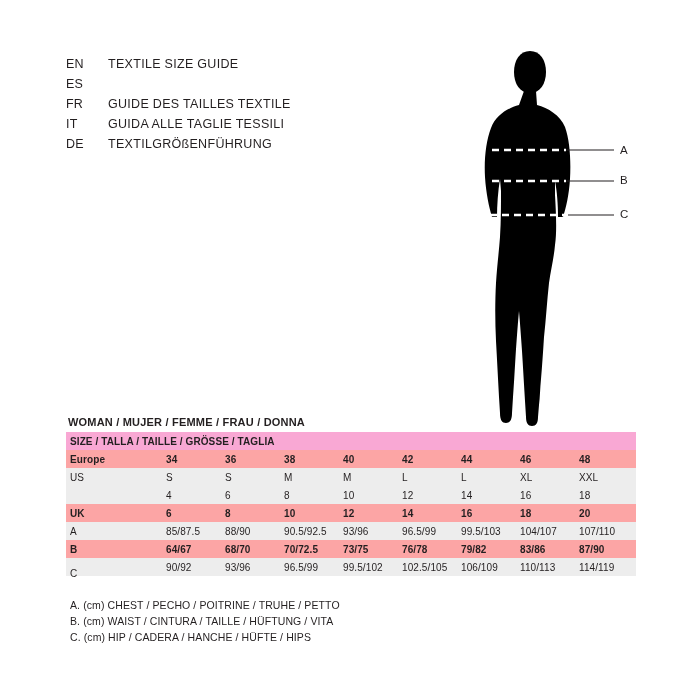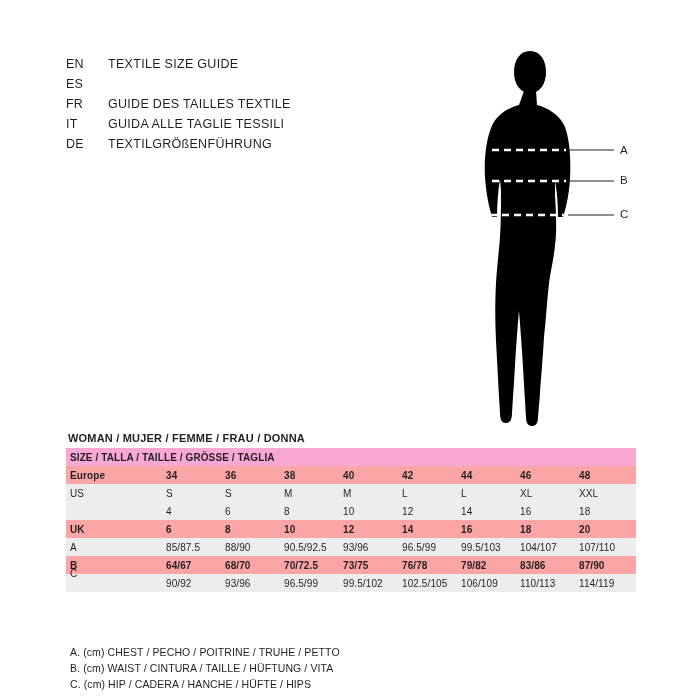--- a/index.html
+++ b/index.html
@@ -71,21 +71,21 @@
     position: absolute;
     left: 66px;
     top: 416px;
     width: 570px;
   }
   .woman-label {
     font-size: 11px;
     font-weight: bold;
     letter-spacing: 0.2px;
     color: #231f20;
-    margin: 16px 0 4px 0;
+    margin: 0 0 4px 0;
     padding-left: 2px;
   }
   table.size-table {
     border-collapse: collapse;
     width: 570px;
     table-layout: fixed;
     font-size: 10px;
   }
   table.size-table td {
     padding: 0;
@@ -115,21 +115,20 @@
   .c-val {
     text-align: left;
   }
 
   
   .legend {
     position: absolute;
     left: 70px;
     top: 597px;
     width: 420px;
-    margin-top: 47px;
   }
   .legend-line {
     font-size: 10.5px;
     line-height: 16px;
     color: #231f20;
     letter-spacing: 0.1px;
   }
 </style>
 </head>
 <body>

